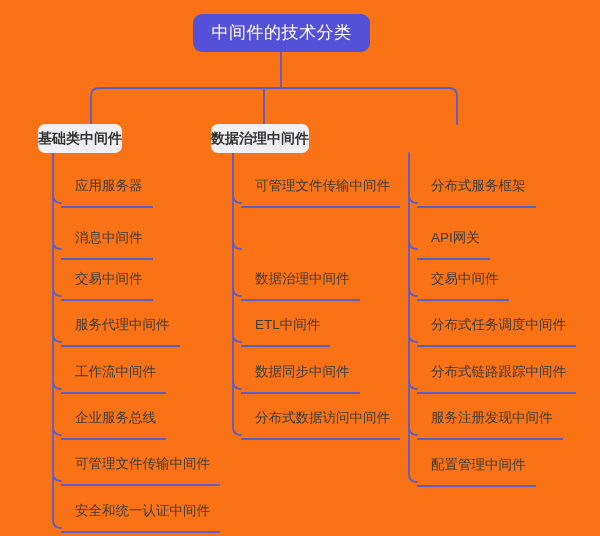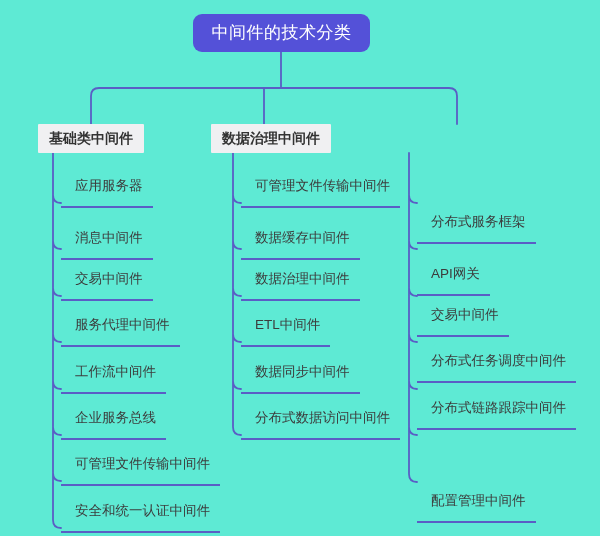--- a/index.html
+++ b/index.html
@@ -6,42 +6,42 @@
   :root{
     --root-fill:#5451d8;
     --line:#5a5ec5;
     --header-bg:#f0f0f2;
     --header-text:#333333;
     --item-text:#3c3c3c;
     --root-text:#ffffff;
   }
   html,body{margin:0;padding:0;background:#ffffff;}
   .canvas{
-    position:relative;width:600px;height:536px;background:#5eead4;overflow:hidden;
+    position:relative;width:600px;height:536px;background:#f97316;overflow:hidden;
     font-family:"Liberation Sans",sans-serif;
   }
   .lines{position:absolute;left:0;top:0;width:600px;height:536px;}
   .lines path{fill:none;stroke:var(--line);stroke-width:1.8;stroke-linecap:round;}
   .root-node{
     position:absolute;left:193px;top:14px;width:177px;height:38px;
     background:var(--root-fill);border-radius:9px;color:var(--root-text);
     font-size:17px;font-weight:500;line-height:38px;text-align:center;
     letter-spacing:.5px;white-space:nowrap;
   }
   .branch-node{
-    position:absolute;top:124px;height:29px;line-height:29px;padding:0 11px;
-    background:var(--header-bg);border-radius:1px;color:var(--header-text);
+    position:absolute;top:124px;height:29px;line-height:29px;padding:0 0;
+    background:var(--header-bg);border-radius:7px;color:var(--header-text);
     font-size:14px;font-weight:700;white-space:nowrap;
   }
   .sub-node{
     position:absolute;height:25px;line-height:20px;
     padding:0 10px 5px 14px;border-bottom:2px solid var(--line);
     color:var(--item-text);font-size:13.5px;font-weight:500;white-space:nowrap;
   }
-  .c1{left:61px;} .c2{left:241px;} .c3{left:417px;margin-top:36px;}
+  .c1{left:61px;} .c2{left:241px;} .c3{left:417px;}
   .r1{top:176px;} .r2{top:228px;} .r3{top:269px;} .r4{top:315px;}
   .r5{top:362px;text-align:right;} .r6{top:408px;} .r7{top:454px;} .r8{top:501px;}
   .c3.r7{top:455px;}
 </style>
 </head>
 <body>
 
 <div class="canvas">
 
   <svg class="lines" viewBox="0 0 600 536" xmlns="http://www.w3.org/2000/svg" aria-hidden="true">
@@ -65,26 +65,26 @@
   <div class="sub-node c1 r1">应用服务器</div>
   <div class="sub-node c1 r2">消息中间件</div>
   <div class="sub-node c1 r3">交易中间件</div>
   <div class="sub-node c1 r4">服务代理中间件</div>
   <div class="sub-node c1 r5">工作流中间件</div>
   <div class="sub-node c1 r6">企业服务总线</div>
   <div class="sub-node c1 r7">可管理文件传输中间件</div>
   <div class="sub-node c1 r8">安全和统一认证中间件</div>
 
   <div class="sub-node c2 r1">可管理文件传输中间件</div>
-  <div class="sub-node c2 r2">数据缓存中间件</div>
   <div class="sub-node c2 r3">数据治理中间件</div>
   <div class="sub-node c2 r4">ETL中间件</div>
   <div class="sub-node c2 r5">数据同步中间件</div>
   <div class="sub-node c2 r6">分布式数据访问中间件</div>
 
   <div class="sub-node c3 r1">分布式服务框架</div>
   <div class="sub-node c3 r2">API网关</div>
   <div class="sub-node c3 r3">交易中间件</div>
   <div class="sub-node c3 r4">分布式任务调度中间件</div>
   <div class="sub-node c3 r5">分布式链路跟踪中间件</div>
+  <div class="sub-node c3 r6">服务注册发现中间件</div>
   <div class="sub-node c3 r7">配置管理中间件</div>
 
 </div>
 
 </body></html>

